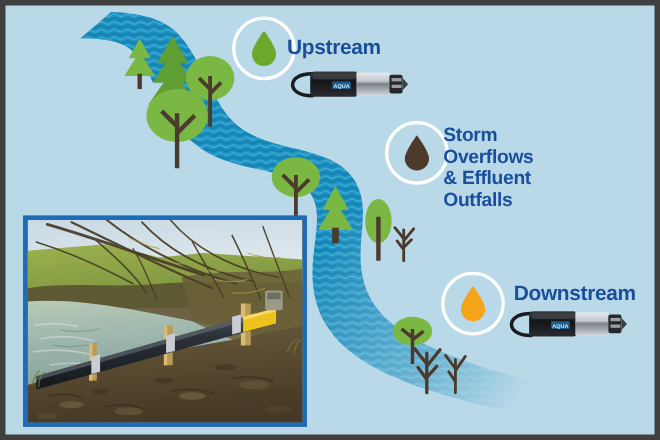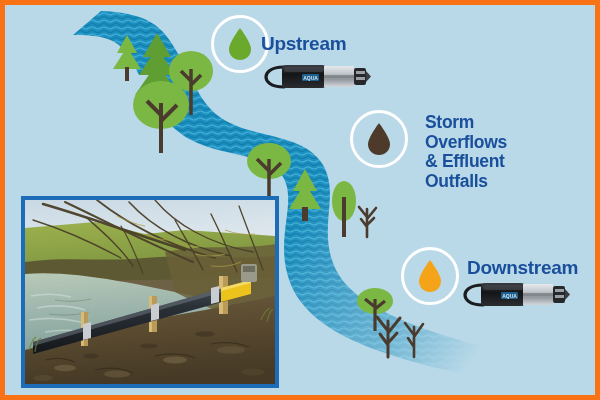--- a/index.html
+++ b/index.html
@@ -3,21 +3,21 @@
 <meta charset="utf-8">
 <style>
   html,body{margin:0;padding:0;background:#fff;}
   body{width:600px;height:400px;overflow:hidden;font-family:"Liberation Sans",sans-serif;}
 
   #stage{
     position:relative;
     width:600px;height:400px;
     box-sizing:border-box;
     background:#b9d9e8;
-    border:5px solid #f97316;
+    border:5px solid #404040;
     overflow:hidden;
   }
 
   .layer{position:absolute;left:0;top:0;width:590px;height:390px;}
 
   
   .marker{
     position:absolute;
     border-radius:50%;
     border:3px solid #ffffff;
@@ -181,21 +181,21 @@
   </div>
 
   <div class="marker" id="marker-downstream" style="left:396px;top:242px;width:58px;height:58px;">
     <svg width="26" height="34" viewBox="0 0 26 34">
       <path d="M13 1 C13 1 24 15.5 24 22.2 C24 28.5 19 33 13 33 C7 33 2 28.5 2 22.2 C2 15.5 13 1 13 1 Z" fill="#f5a318"></path>
     </svg>
   </div>
 
   <div class="label" id="label-upstream" style="left:256px;top:28px;">Upstream</div>
 
-  <div class="label" id="label-storm" style="left:420px;top:108px;">Storm
+  <div class="label" id="label-storm" style="left:398px;top:108px;">Storm
 Overflows
 &amp; Effluent
 Outfalls</div>
 
   <div class="label" id="label-downstream" style="left:448px;top:252px;margin-left:14px;">Downstream</div>
 
   <div class="sensor" style="left:257px;top:52px;">
     <svg width="110" height="40" viewBox="0 0 110 40">
       <defs>
         <linearGradient id="metalG1" x1="0" y1="0" x2="0" y2="1">

